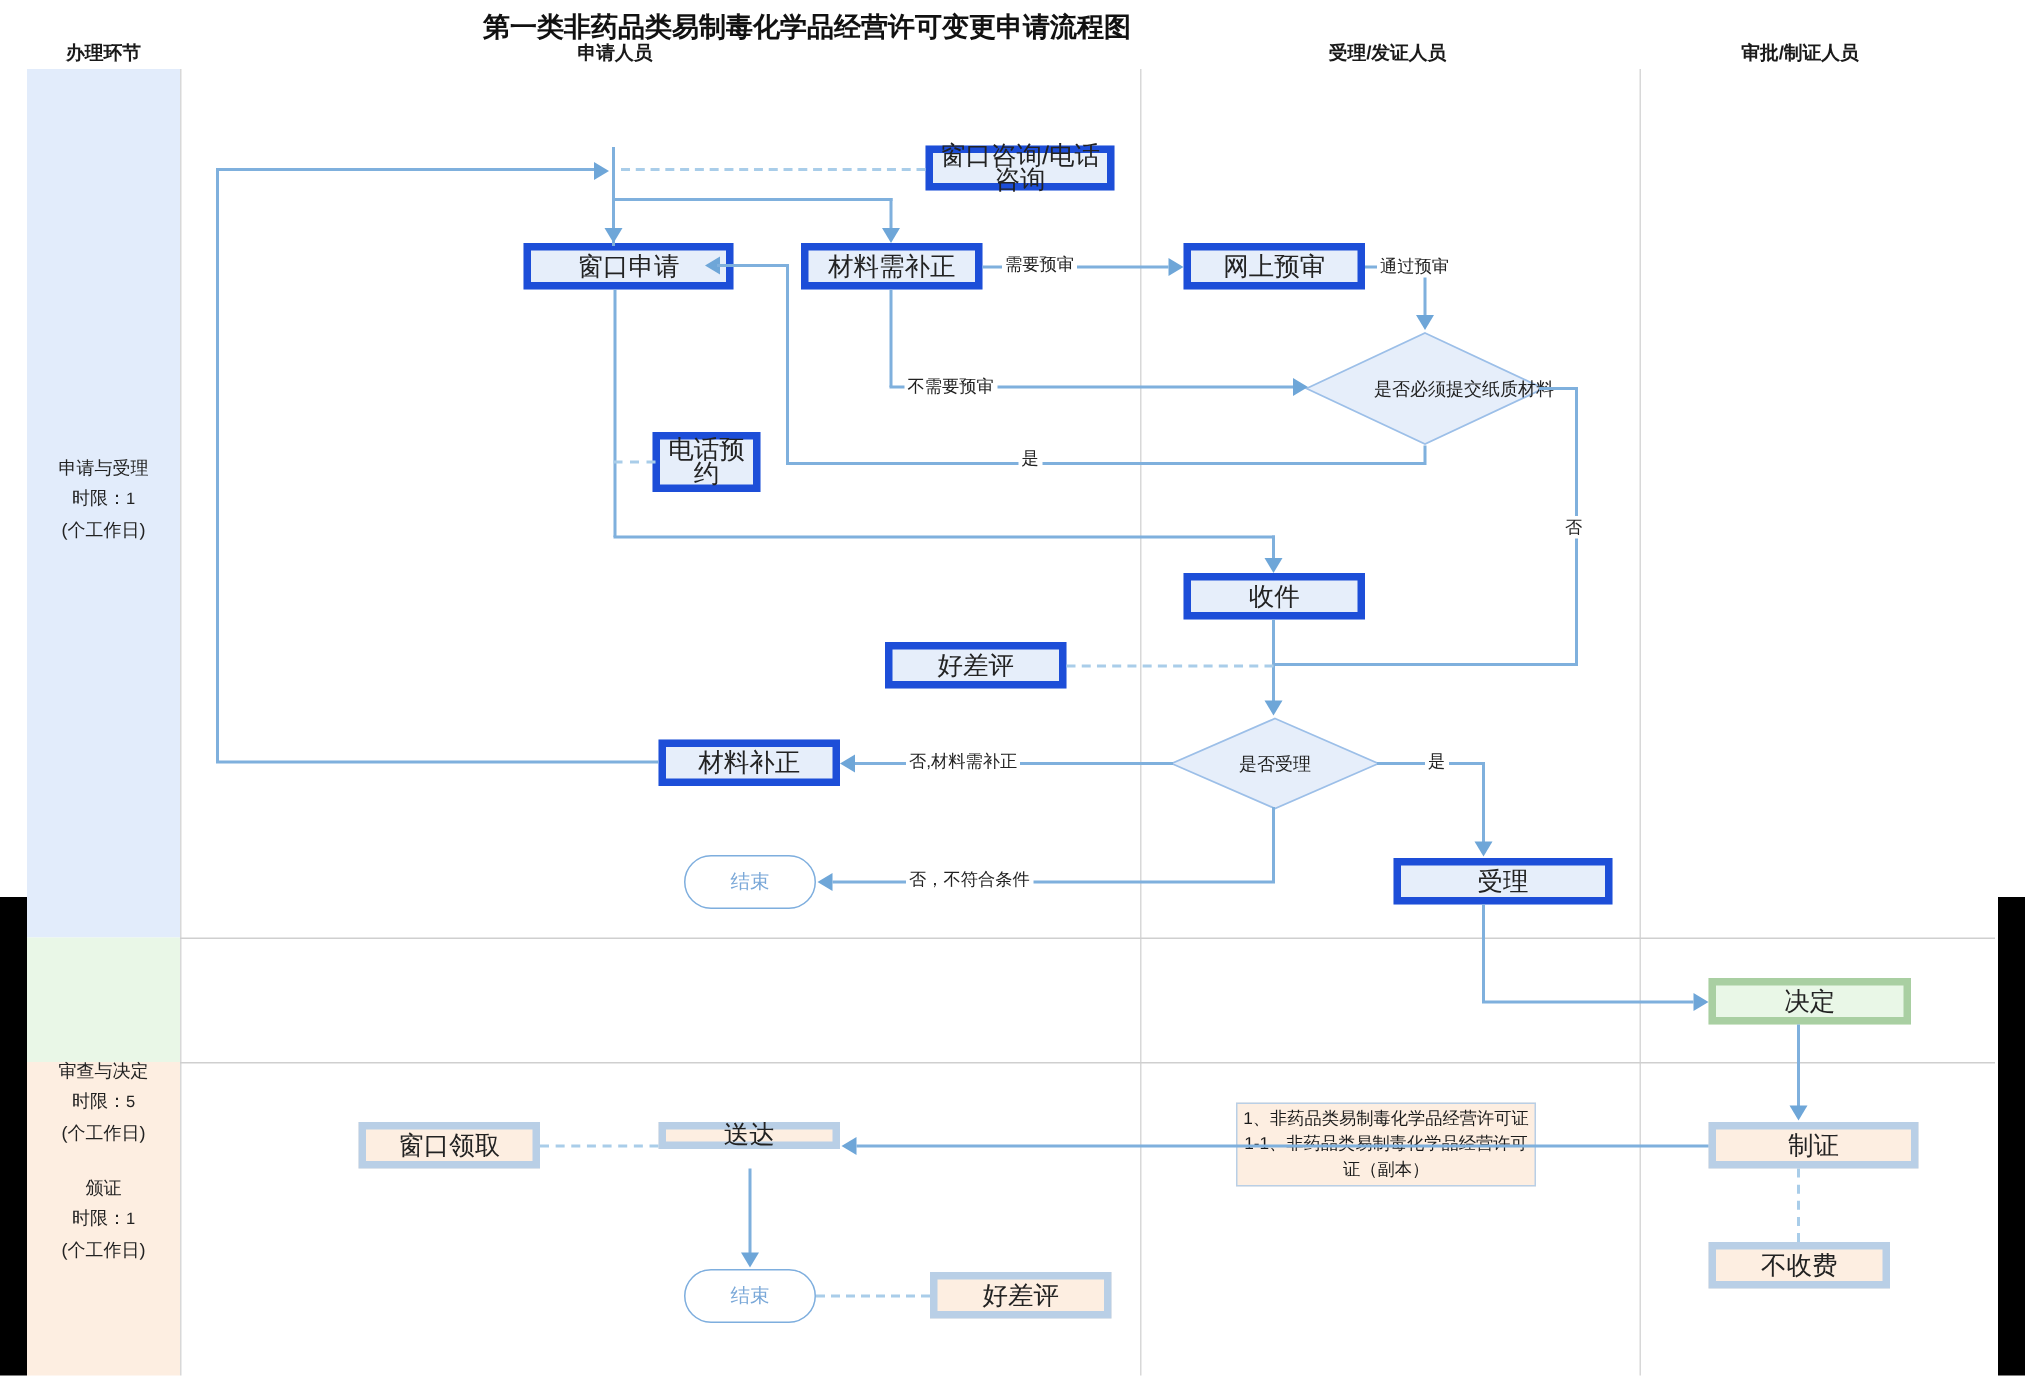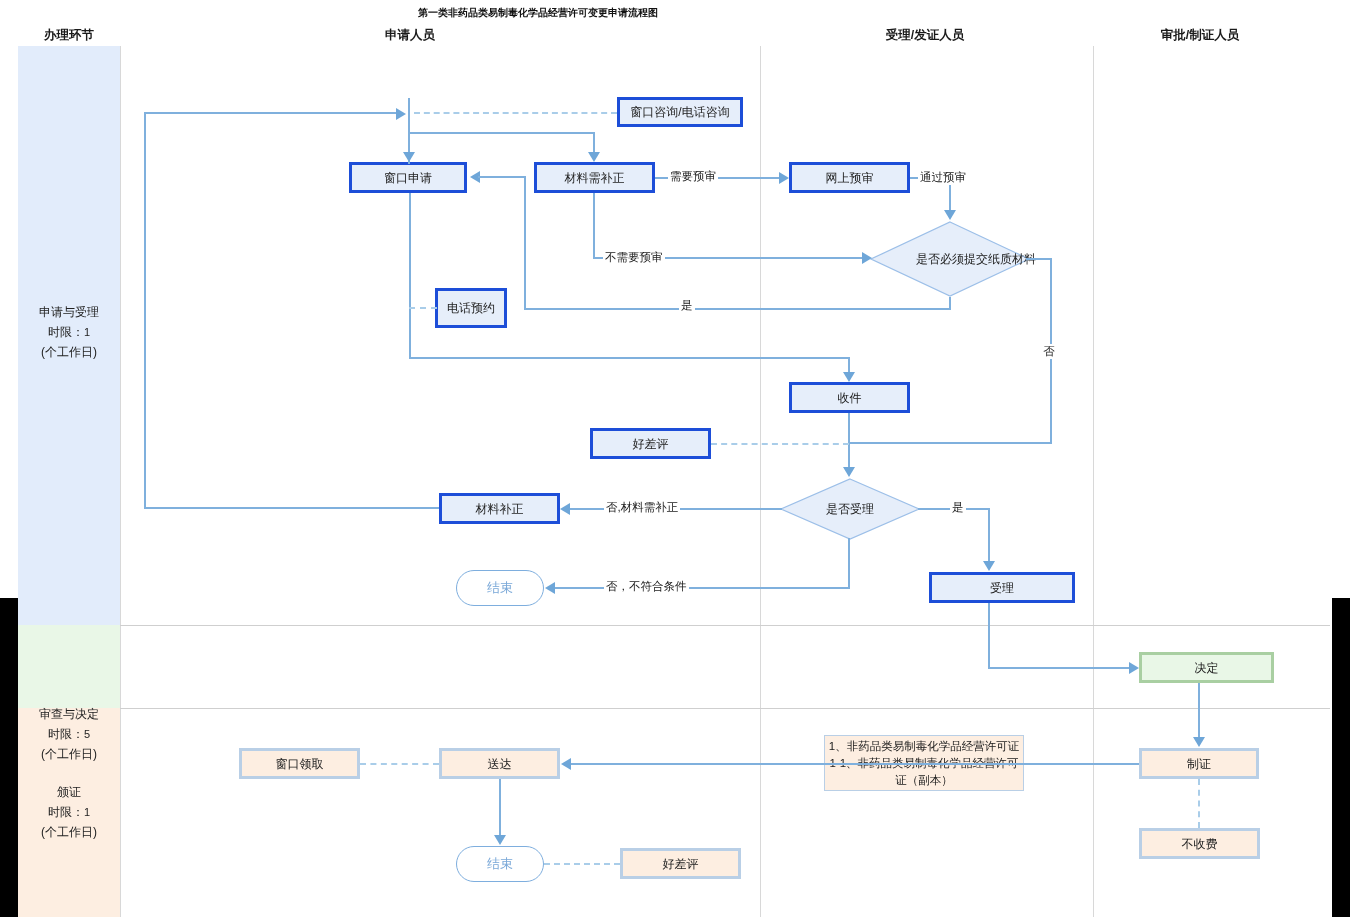--- a/index.html
+++ b/index.html
@@ -22,39 +22,39 @@
   
   .edge-bar{position:absolute;background:#000;width:18px;}
 
   
   .hsep{position:absolute;height:1px;background:#cfcfcf;}
   .vsep{position:absolute;width:1px;background:#d8d8d8;}
 
   
   .doc-title{
     position:absolute;top:6px;left:0;width:1076px;text-align:center;
-    font-size:10px;font-weight:bold;color:#111;
+    font-size:18px;font-weight:bold;color:#111;
   }
   .lane-header{
     position:absolute;text-align:center;font-size:12.5px;font-weight:bold;color:#1a1a1a;
   }
 
   
   .band-label{
     position:absolute;left:18px;width:102px;text-align:center;
     font-size:12px;color:#222;line-height:20px;
   }
   .band-label .num{font-size:11px;}
 
   
   .node{
     position:absolute;box-sizing:border-box;
     display:flex;align-items:center;justify-content:center;
-    text-align:center;font-size:12px;color:#222;
-    border:3px solid #1d4ed8;background:#e6eefa;
+    text-align:center;font-size:17px;color:#222;
+    border:5px solid #1d4ed8;background:#e6eefa;
     line-height:16px;
   }
   .node.term{
     border-radius:18px;border:1.5px solid #7eaede;background:#ffffff;color:#7aa8d8;
     font-size:13px;
   }
   .node.green{background:#e9f7e7;border-color:#a9cfa2;}
   .node.peach{background:#fdeee1;border-color:#b9cfe6;}
   .node.note{
     background:#fdeee1;border:1px solid #b9cfe6;
@@ -128,21 +128,21 @@
 
   <div class="vsep" style="left:120px;top:46px;height:871px;"></div>
   <div class="vsep" style="left:760px;top:46px;height:871px;"></div>
   <div class="vsep" style="left:1093px;top:46px;height:871px;"></div>
   <div class="hsep" style="left:120px;top:625px;width:1210px;"></div>
   <div class="hsep" style="left:120px;top:708px;width:1210px;"></div>
 
 
   <div class="node" style="left:617px;top:97px;width:126px;height:30px;">窗口咨询/电话咨询</div>
 
-  <div class="node" style="left:349px;top:162px;width:118px;height:31px;">窗口申请</div>
+  <div class="node" style="left:349px;top:162px;width:140px;height:31px;">窗口申请</div>
   <div class="node" style="left:534px;top:162px;width:121px;height:31px;">材料需补正</div>
   <div class="node" style="left:789px;top:162px;width:121px;height:31px;">网上预审</div>
 
   <div class="node" style="left:435px;top:288px;width:72px;height:40px;">电话预约</div>
 
   <div class="diamond" style="left:870px;top:221px;width:160px;height:76px;">
     <svg width="160" height="76" viewBox="0 0 160 76">
       <polygon points="80,1 159,38 80,75 1,38" fill="#e6eefa" stroke="#9cbfe8" stroke-width="1.2"></polygon>
     </svg>
     <div class="dtext" style="padding:0 26px;">是否必须提交纸质材料</div>
@@ -158,29 +158,29 @@
     </svg>
     <div class="dtext">是否受理</div>
   </div>
 
   <div class="node" style="left:439px;top:493px;width:121px;height:31px;">材料补正</div>
   <div class="node term" style="left:456px;top:570px;width:88px;height:36px;">结束</div>
   <div class="node" style="left:929px;top:572px;width:146px;height:31px;">受理</div>
 
   <div class="node green" style="left:1139px;top:652px;width:135px;height:31px;">决定</div>
 
-  <div class="node peach" style="left:1139px;top:748px;width:120px;height:31px;">制证</div>
+  <div class="node peach" style="left:1139px;top:748px;width:140px;height:31px;">制证</div>
   <div class="node peach" style="left:1139px;top:828px;width:121px;height:31px;">不收费</div>
 
   <div class="node note" style="left:824px;top:735px;width:200px;height:56px;">
     <span>1、非药品类易制毒化学品经营许可证</span>
     <span>1-1、非药品类易制毒化学品经营许可证（副本）</span>
   </div>
 
-  <div class="node peach" style="left:439px;top:748px;width:121px;height:31px;">送达</div>
+  <div class="node peach" style="left:439px;top:748px;width:121px;height:18px;">送达</div>
   <div class="node peach" style="left:239px;top:748px;width:121px;height:31px;">窗口领取</div>
   <div class="node term" style="left:456px;top:846px;width:88px;height:36px;">结束</div>
   <div class="node peach" style="left:620px;top:848px;width:121px;height:31px;">好差评</div>
 
   <div class="ln v" style="left:408px;top:98px;height:66px;"></div>
 
   <div class="ln v" style="left:144px;top:112px;height:396px;"></div>
   <div class="ln h" style="left:144px;top:112px;width:252px;"></div>
   <div class="arrow right" style="left:396px;top:108px;"></div>
   <div class="ln h" style="left:144px;top:507px;width:295px;"></div>

